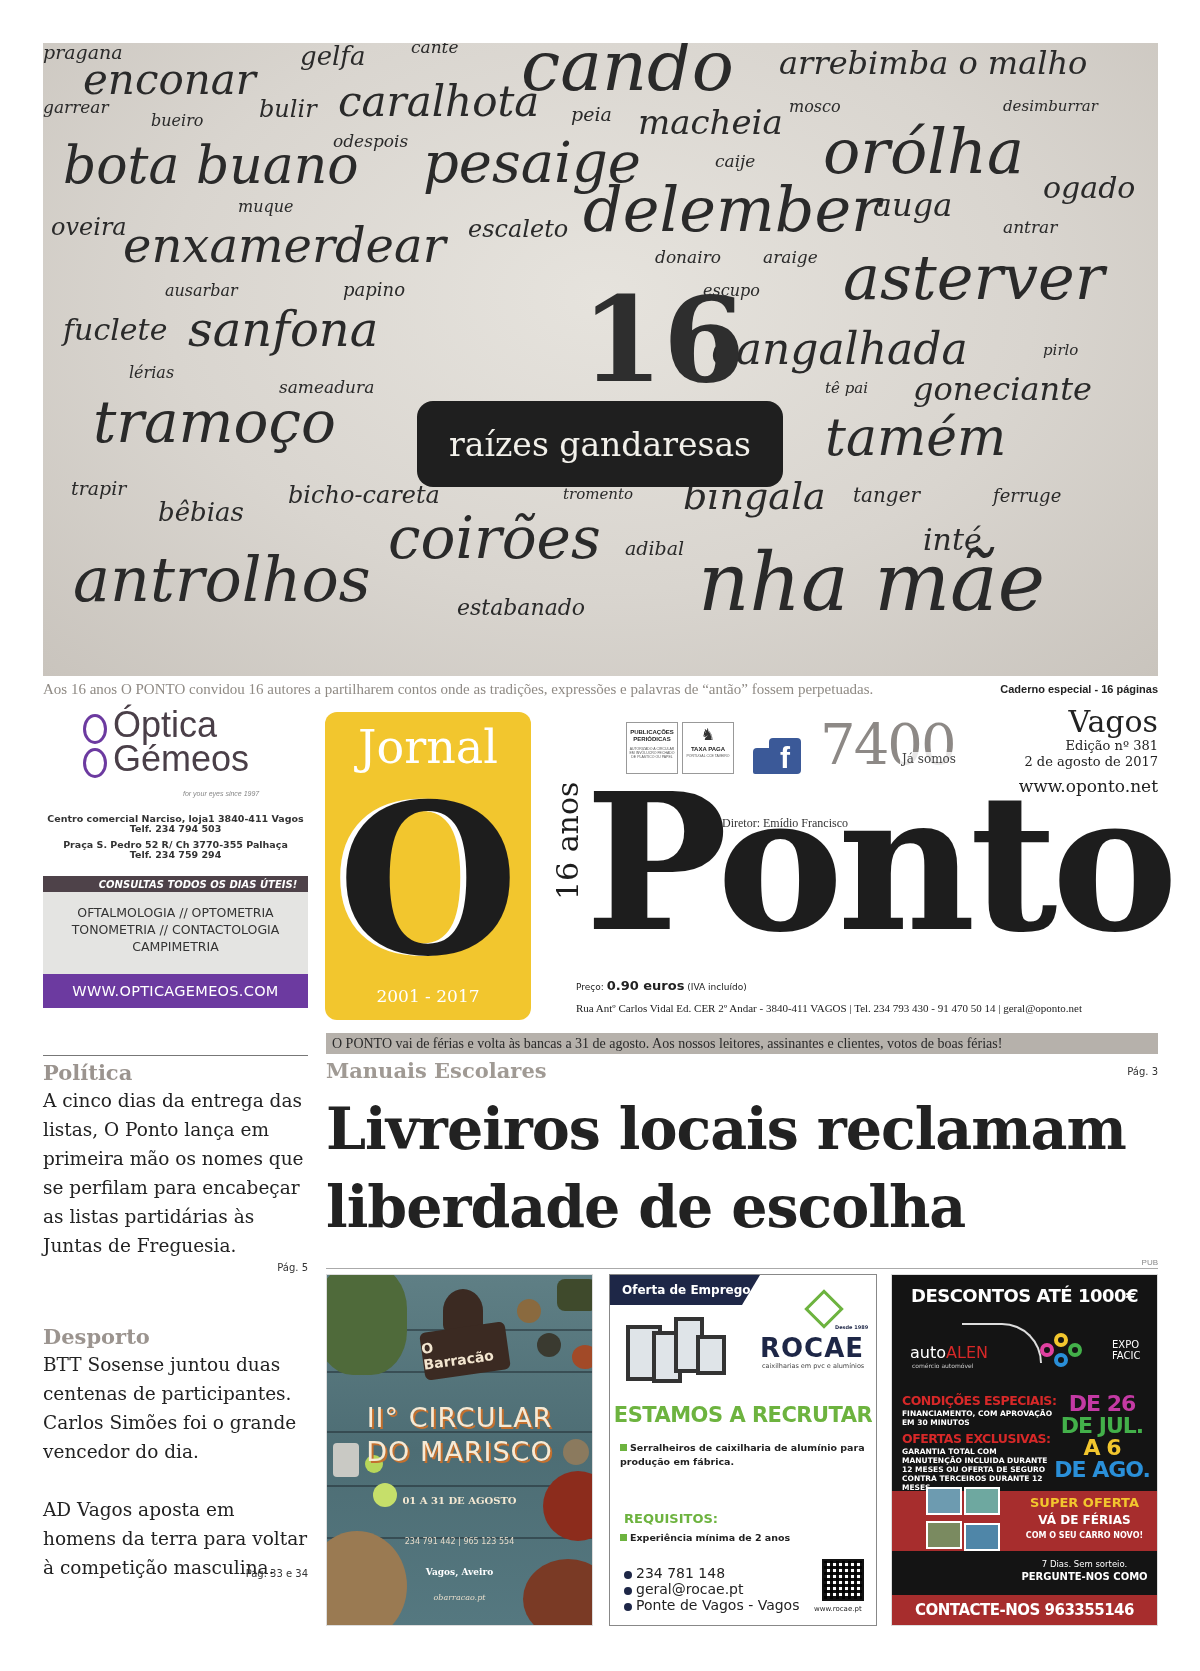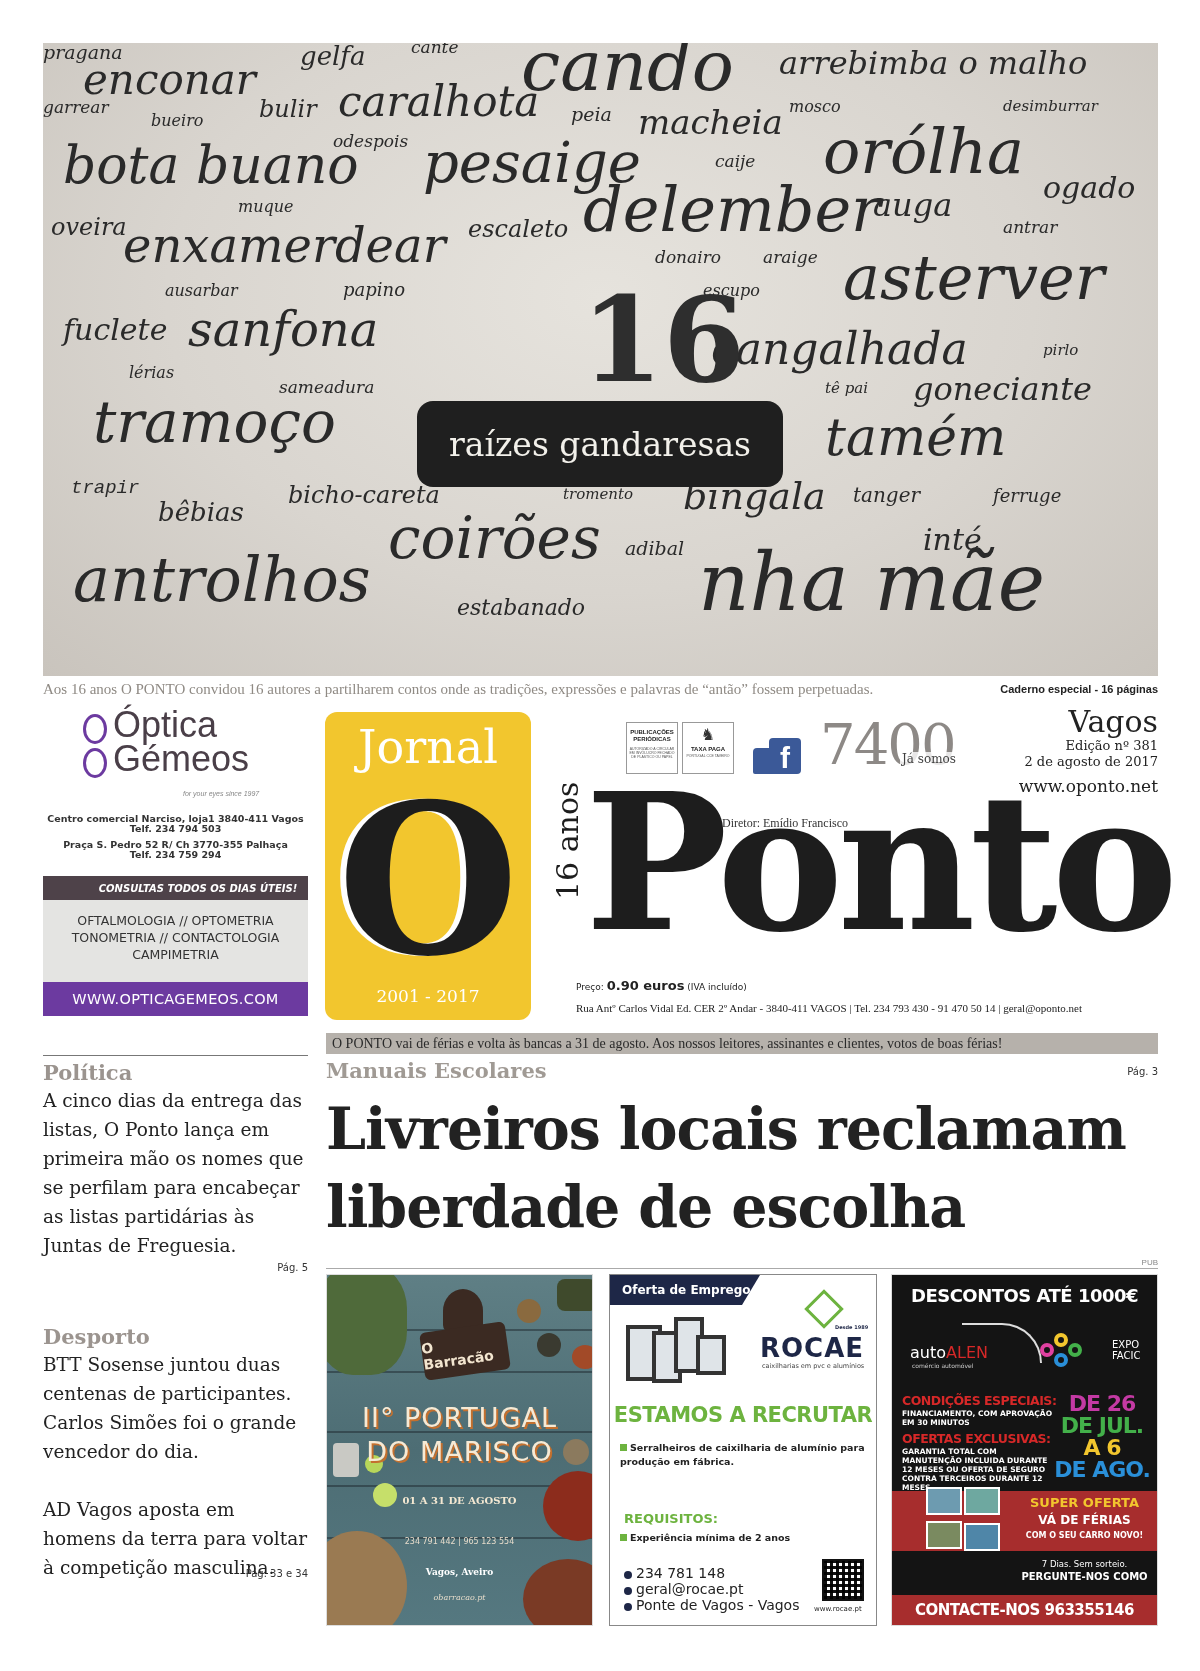--- a/index.html
+++ b/index.html
@@ -39,21 +39,21 @@
   .optica { position: absolute; left: 43px; top: 708px; width: 265px; height: 328px; }
   .optica-logo { position: relative; height: 82px; }
   .optica-rings { position: absolute; left: 40px; top: 6px; width: 36px; height: 70px; }
   .optica-rings span { position: absolute; left: 0; width: 24px; height: 30px; border: 3px solid #6c3aa0; border-radius: 50%; }
   .optica-rings span:nth-child(1) { top: 0; }
   .optica-rings span:nth-child(2) { top: 34px; }
   .optica-name { position: absolute; left: 70px; top: 0; font-family: "Liberation Sans", sans-serif; color: #4a3f48; font-size: 36px; line-height: 34px; }
   .optica-tag { position: absolute; left: 140px; top: 82px; font-family: "Liberation Sans", sans-serif; font-style: italic; font-size: 7px; color: #888; }
   .optica-addr { margin-top: 24px; text-align: center; font-family: "DejaVu Sans", sans-serif; font-weight: bold; font-size: 9.5px; color: #333; line-height: 10px; }
   .optica-addr p + p { margin-top: 6px; }
-  .optica-bar { margin-top: 16px; height: 24px; background: #4e4249; color: #fff; font-family: "DejaVu Sans", sans-serif; font-style: italic; font-weight: bold; font-size: 10px; display: flex; align-items: center; justify-content: center; padding-left: 45px; }
+  .optica-bar { margin-top: 16px; height: 16px; background: #4e4249; color: #fff; font-family: "DejaVu Sans", sans-serif; font-style: italic; font-weight: bold; font-size: 10px; display: flex; align-items: center; justify-content: center; padding-left: 45px; }
   .optica-services { height: 82px; background: #e4e4e2; text-align: center; font-family: "DejaVu Sans", sans-serif; font-size: 12.5px; color: #333; padding-top: 12px; line-height: 17px; }
   .optica-url { height: 34px; background: #6c3aa0; color: #fff; font-family: "DejaVu Sans", sans-serif; font-size: 14.5px; display: flex; align-items: center; justify-content: center; letter-spacing: 0.3px; }
 
   
   .jornal-box {
     position: absolute; left: 325px; top: 712px; width: 206px; height: 308px;
     background: #f2c62e; border-radius: 12px; overflow: hidden;
   }
   .jornal-word { position: absolute; left: 0; width: 100%; top: 8px; text-align: center; font-family: "DejaVu Serif", serif; color: #fff; font-size: 46px; }
   .jornal-O { position: absolute; left: 0; width: 100%; top: 64px; text-align: center; font-family: "DejaVu Serif", serif; font-weight: bold; font-size: 208px; color: #1d1d1d; line-height: 1; text-shadow: -6px 0 0 #ffffff; }
@@ -194,21 +194,21 @@
       <span class="word" style="left: 20px; top: 272px; font-size: 30px;">fuclete</span>
       <span class="word" style="left: 145px; top: 262px; font-size: 48px;">sanfona</span>
       <span class="word" style="left: 668px; top: 284px; font-size: 44px;">cangalhada</span>
       <span class="word" style="left: 1000px; top: 300px; font-size: 15px;">pirlo</span>
       <span class="word" style="left: 86px; top: 322px; font-size: 16px;">lérias</span>
       <span class="word" style="left: 236px; top: 336px; font-size: 17px;">sameadura</span>
       <span class="word" style="left: 782px; top: 338px; font-size: 15px;">tê pai</span>
       <span class="word" style="left: 870px; top: 330px; font-size: 32px;">goneciante</span>
       <span class="word" style="left: 50px; top: 350px; font-size: 58px;">tramoço</span>
       <span class="word" style="left: 782px; top: 368px; font-size: 52px;">tamém</span>
-      <span class="word" style="left: 28px; top: 436px; font-size: 19px; font-family: Liberation Mono, monospace;">trapir</span>
+      <span class="word" style="left: 28px; top: 436px; font-size: 19px;">trapir</span>
       <span class="word" style="left: 245px; top: 440px; font-size: 24px;">bicho-careta</span>
       <span class="word" style="left: 520px; top: 444px; font-size: 15px;">tromento</span>
       <span class="word" style="left: 640px; top: 434px; font-size: 38px;">bingala</span>
       <span class="word" style="left: 810px; top: 442px; font-size: 20px;">tanger</span>
       <span class="word" style="left: 950px; top: 444px; font-size: 18px;">ferruge</span>
       <span class="word" style="left: 115px; top: 456px; font-size: 26px;">bêbias</span>
       <span class="word" style="left: 345px; top: 466px; font-size: 58px;">coirões</span>
       <span class="word" style="left: 880px; top: 482px; font-size: 30px;">inté</span>
       <span class="word" style="left: 582px; top: 496px; font-size: 19px;">adibal</span>
       <span class="word" style="left: 30px; top: 506px; font-size: 62px;">antrolhos</span>
@@ -326,21 +326,21 @@
   <div class="food" style="left:236px;top:164px;width:26px;height:26px;background:#8b7a5e;"></div>
   <div class="food" style="left:6px;top:168px;width:26px;height:34px;background:#c9c9c4;border-radius:4px;"></div>
   <div class="food" style="left:38px;top:180px;width:18px;height:18px;background:#b7d65a;"></div>
   <div class="food" style="left:46px;top:208px;width:24px;height:24px;background:#c6df6a;"></div>
   <div class="food" style="left:216px;top:196px;width:70px;height:70px;background:#8c2c1c;"></div>
   <div class="food" style="left:-20px;top:256px;width:100px;height:110px;background:#9a7a52;"></div>
   <div class="food" style="left:196px;top:284px;width:90px;height:80px;background:#7a3a25;"></div>
   <div class="barr-chef"></div>
   <div class="barr-logo">O Barracão</div>
   <div class="barr-title">
-    <div>II° PORTUGAL</div>
+    <div>II° CIRCULAR</div>
     <div>DO MARISCO</div>
   </div>
   <div class="barr-dates">01 A 31 DE AGOSTO</div>
   <div class="barr-phones">234 791 442 | 965 123 554</div>
   <div class="barr-place">Vagos, Aveiro</div>
   <div class="barr-site">obarracao.pt</div>
 </div>
 
 <div class="ad ad-rocae">
   <div class="rocae-tab">Oferta de Emprego</div>

